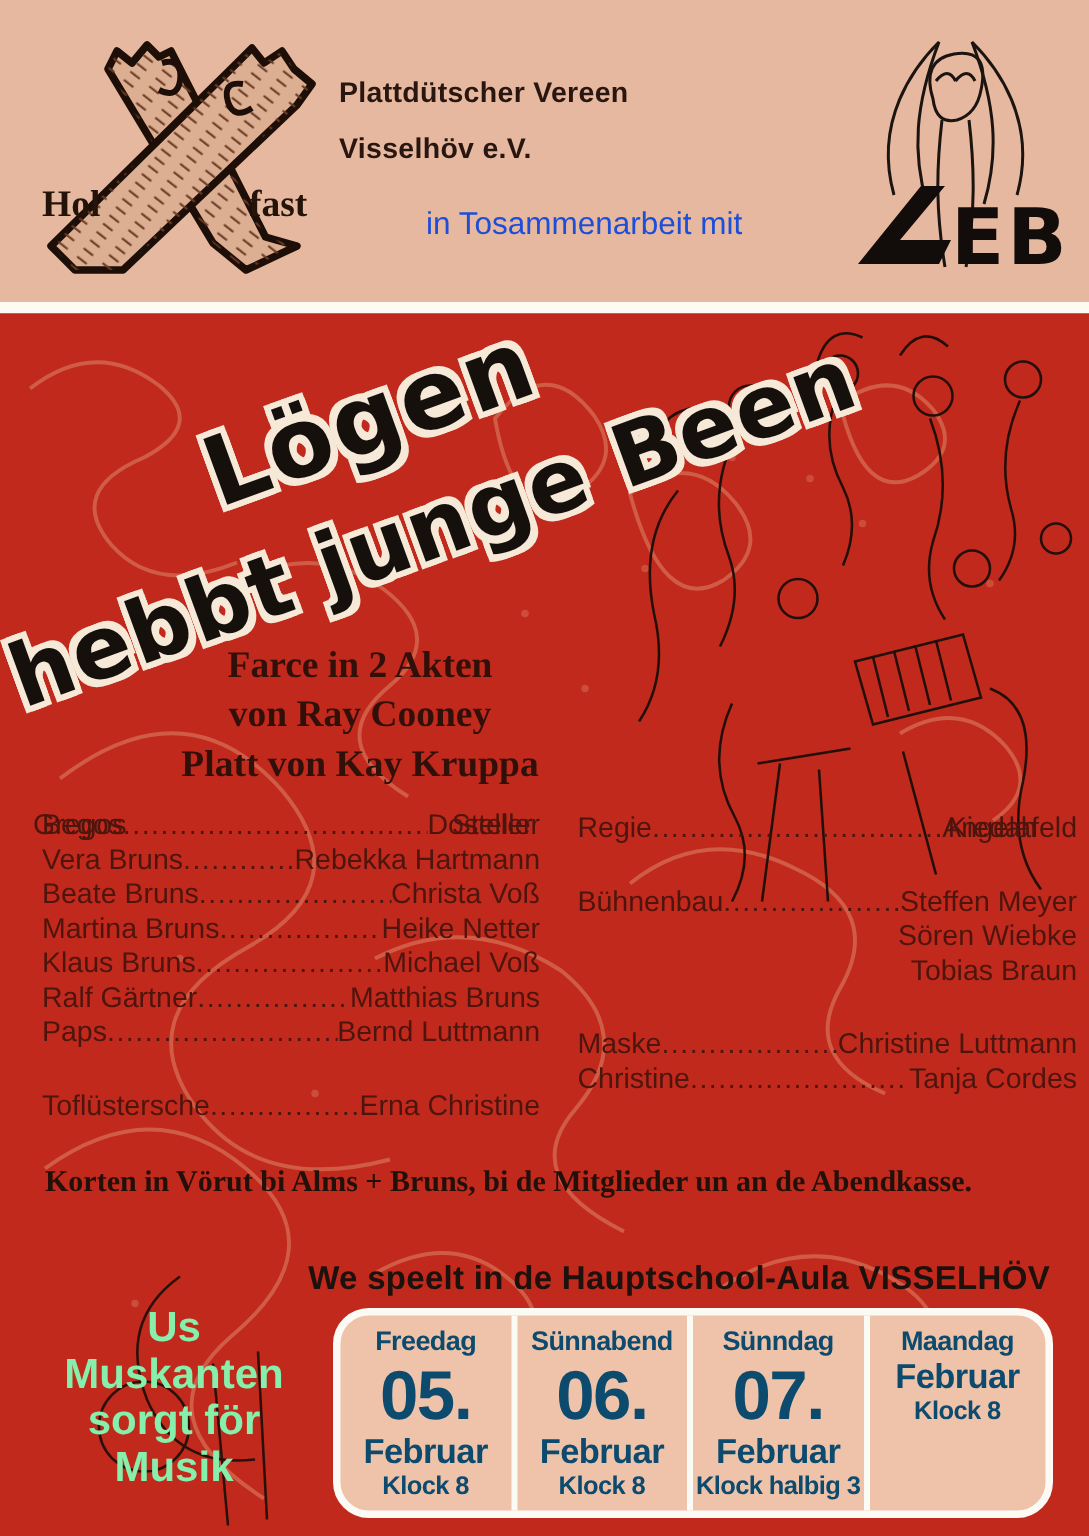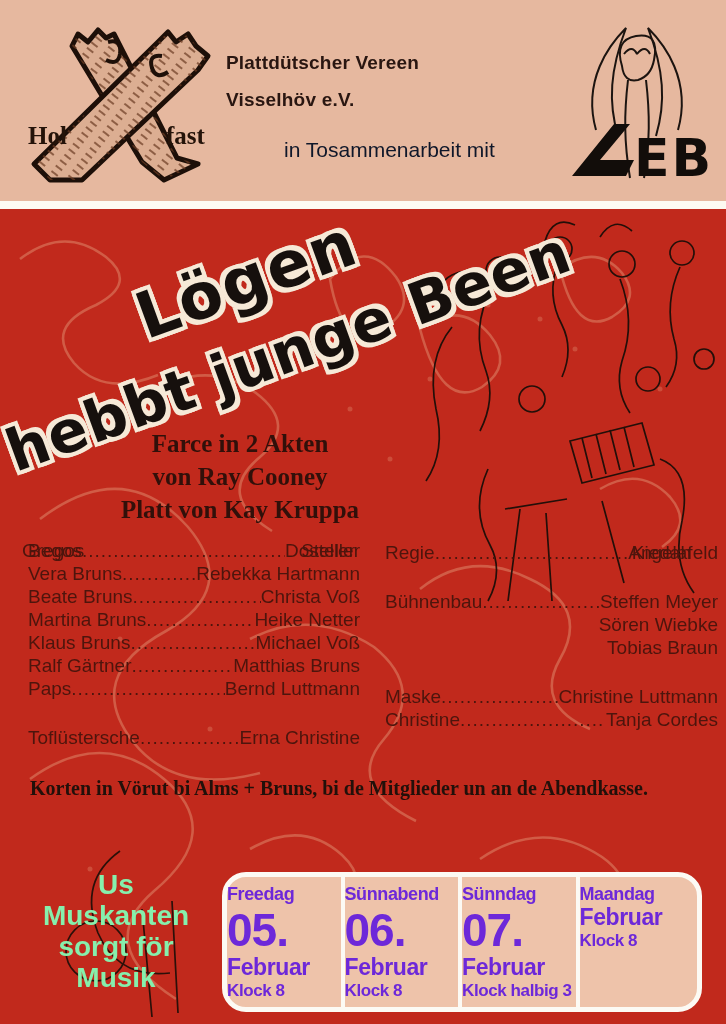--- a/index.html
+++ b/index.html
@@ -7,21 +7,21 @@
     width:726px;height:1024px;overflow:hidden;position:relative;
     font-family:"Liberation Sans",sans-serif;background:#c1291c;
   }
   .poster{position:absolute;inset:0;}
 
   
   .header{position:absolute;left:0;top:0;width:726px;height:201px;background:#e6b89f;}
   .holfast{position:absolute;left:12px;top:12px;}
   .org{position:absolute;left:226px;top:44px;width:340px;color:#291611;}
   .org-line{font-weight:bold;font-size:19px;line-height:37px;letter-spacing:.2px;}
-  .coop{position:absolute;left:284px;top:138px;font-size:21px;color:#0f172a;}
+  .coop{position:absolute;left:284px;top:138px;font-size:21px;color:#1d4ed8;}
   .leb{position:absolute;left:558px;top:18px;}
   .band{position:absolute;left:0;top:201px;width:726px;height:8px;background:#fdfaf2;}
 
   
   .red{position:absolute;left:0;top:209px;width:726px;height:815px;background:#c1291c;}
   .bgart{position:absolute;inset:0;pointer-events:none;}
 
   
   .title{
     position:absolute;left:-22px;top:28px;width:566px;text-align:center;
@@ -77,21 +77,21 @@
     font-weight:bold;font-size:28px;line-height:31px;color:#86efac;
   }
 
   
   .dates{
     position:absolute;left:222px;top:663px;width:480px;height:140px;
     background:#eec3aa;border:5px solid #fcfaf4;border-radius:24px;
     box-sizing:border-box;display:grid;grid-template-columns:repeat(4,1fr);
   }
   .date-card{
-    text-align:left;color:#6d28d9;padding-top:7px;
+    text-align:center;color:#0c4a6e;padding-top:7px;
     border-right:4px solid #fcfaf4;
   }
   .date-card:last-child{border-right:none;}
   .d-day{font-weight:bold;font-size:18px;letter-spacing:-.4px;}
   .d-num{font-weight:bold;font-size:46px;line-height:50px;letter-spacing:-1px;}
   .d-month{font-weight:bold;font-size:23px;line-height:25px;letter-spacing:-.4px;}
   .d-time{font-weight:bold;font-size:17px;line-height:22px;letter-spacing:-.4px;}
 </style>
 </head>
 <body>
@@ -303,20 +303,21 @@
           <span class="dots">........................................................................................</span>
           <span>Tanja Cordes</span>
         </div>
       </div>
     </div>
 
     <div class="tickets">
       <div>Korten in Vörut bi Alms + Bruns, bi de Mitglieder un an de Abendkasse.</div>
     </div>
 
+    <div class="venue">We speelt in de Hauptschool-Aula VISSELHÖV</div>
 
     <div class="musicians">
       <div>Us</div>
       <div>Muskanten</div>
       <div>sorgt för</div>
       <div>Musik</div>
     </div>
 
     <div class="dates">
       <div class="date-card">

